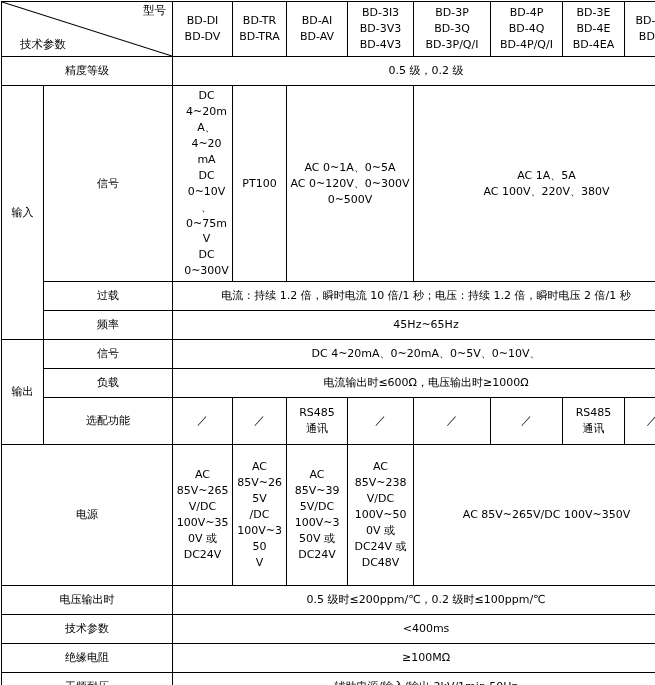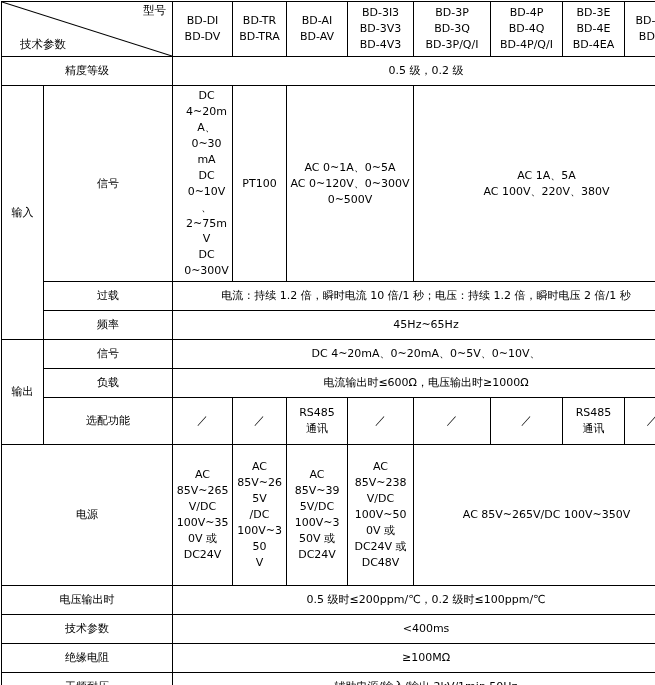--- a/index.html
+++ b/index.html
@@ -143,23 +143,23 @@
   <tr>
     <td class="rowlabel" colspan="3" style="height:24px">精度等级</td>
     <td colspan="8">0.5 级，0.2 级</td>
   </tr>
 
   <tr>
     <td class="rowlabel" rowspan="3">输入</td>
     <td class="rowlabel" colspan="2" style="height:104px">信号</td>
     <td class="sig-left">
       <div>DC 4~20mA、</div>
-      <div>0~30 mA</div>
+      <div>4~20 mA</div>
       <div>DC 0~10V、</div>
-      <div>2~75mV</div>
+      <div>0~75mV</div>
       <div>DC 0~300V</div>
     </td>
     <td>PT100</td>
     <td colspan="2" class="center-lines">
       <div>AC 0~1A、0~5A</div>
       <div>AC 0~120V、0~300V</div>
       <div>0~500V</div>
     </td>
     <td colspan="4" class="center-lines">
       <div>AC 1A、5A</div>

